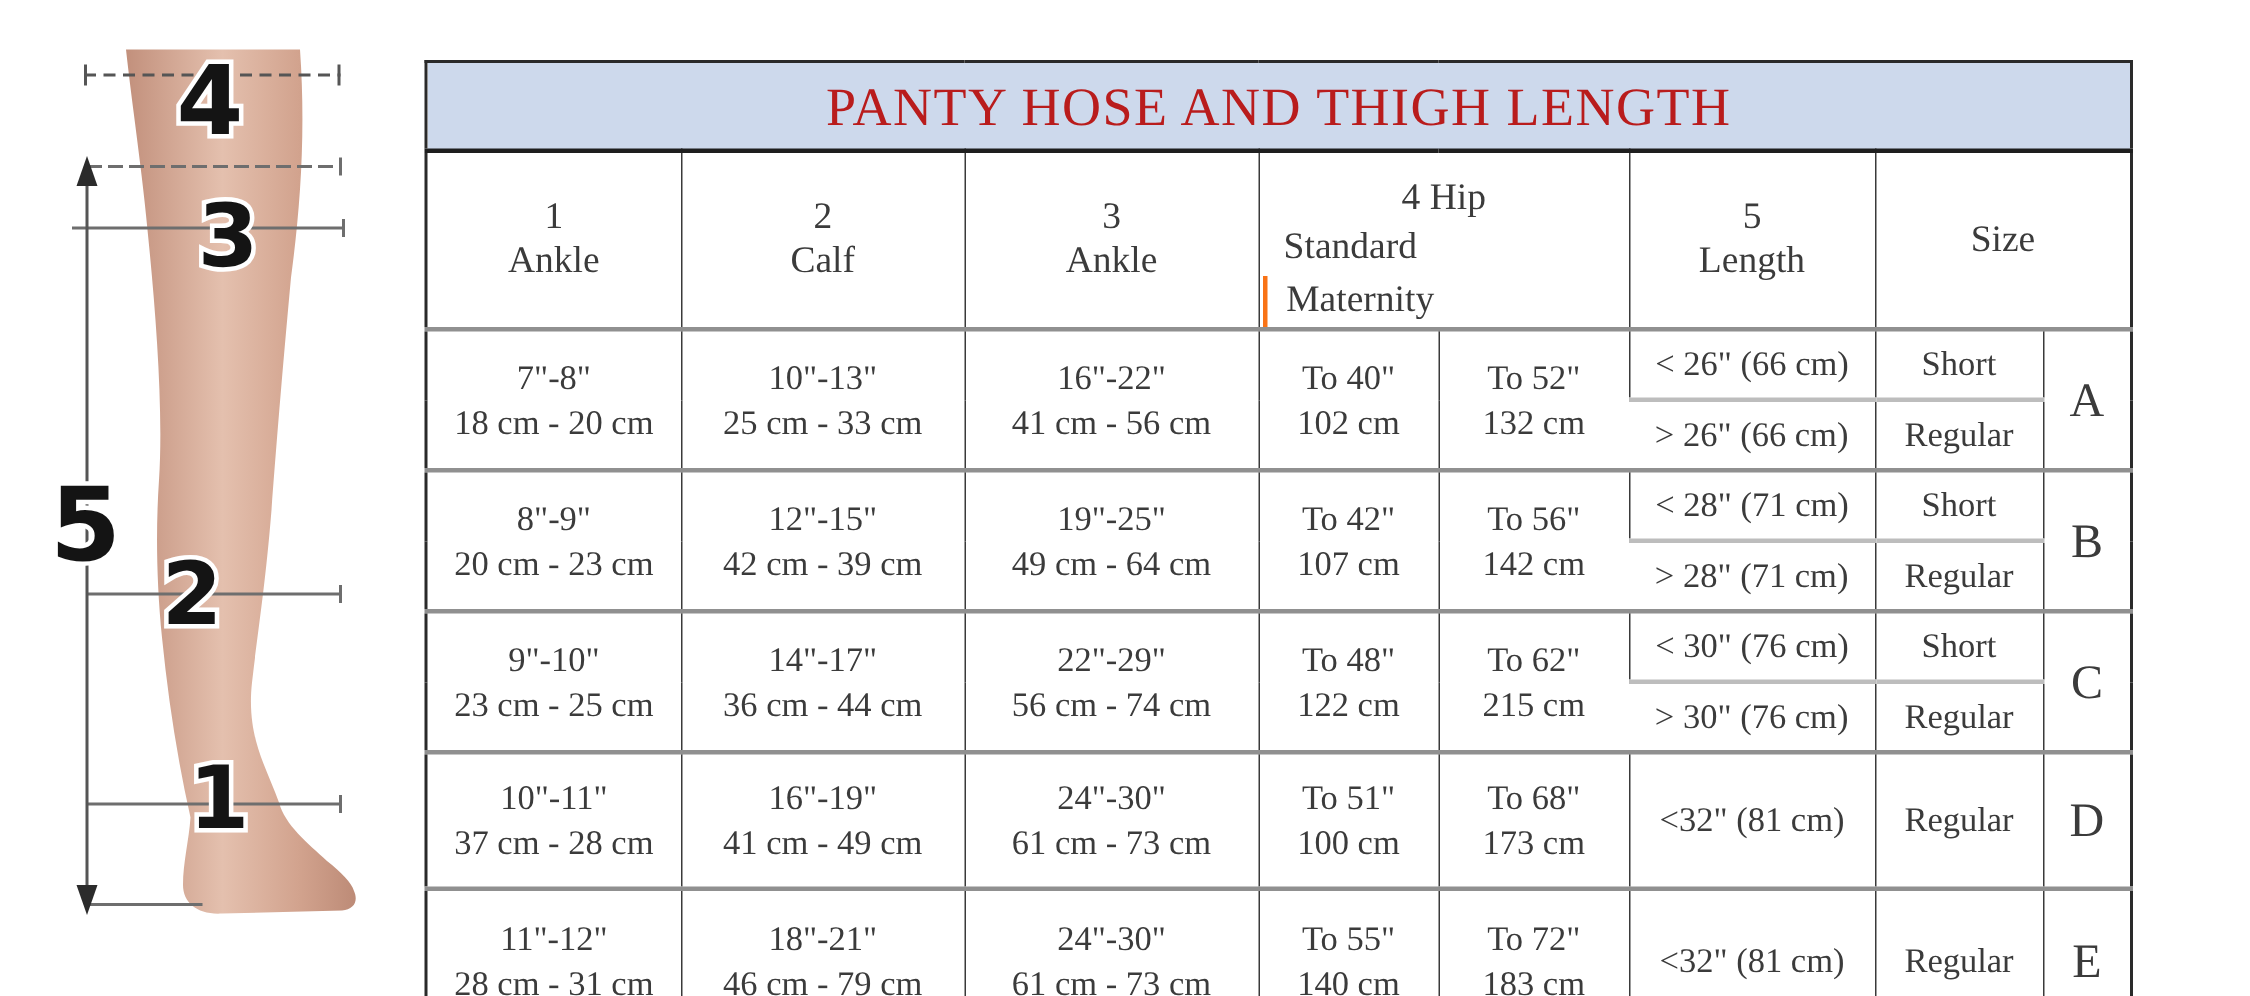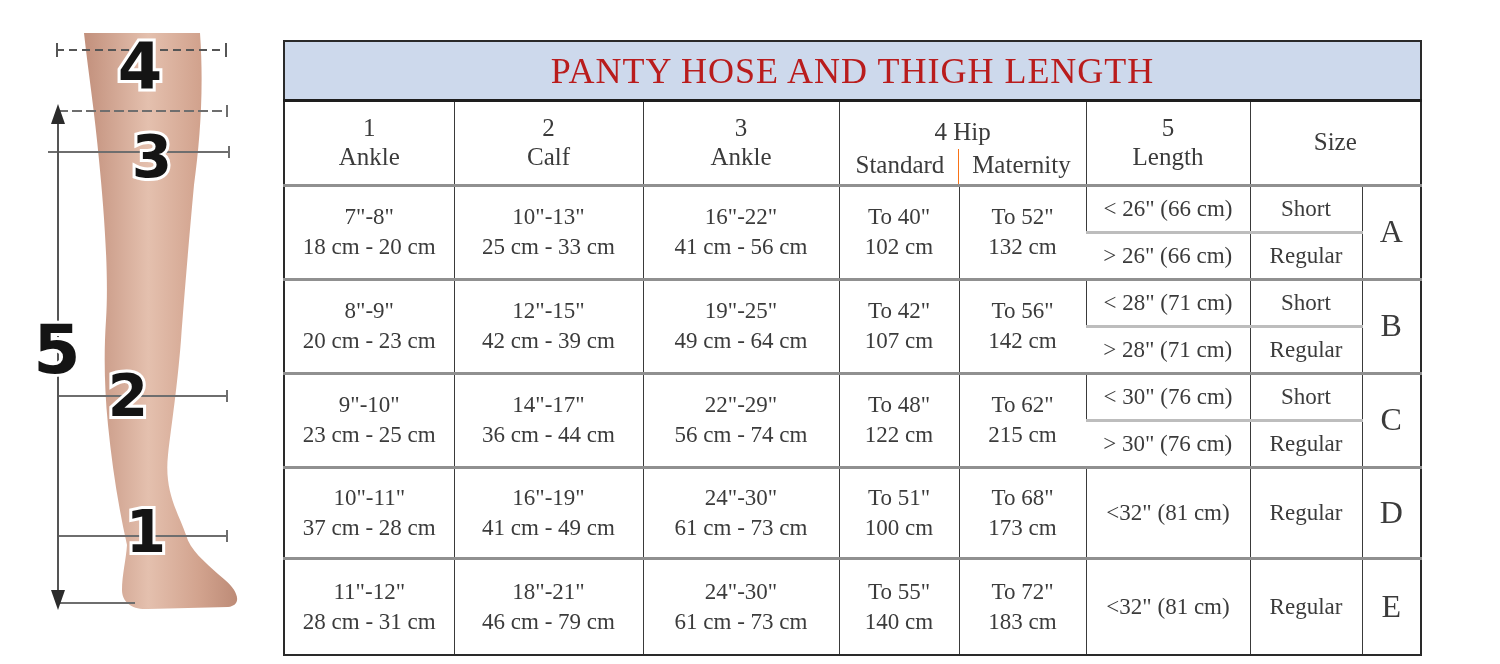--- a/index.html
+++ b/index.html
@@ -32,24 +32,24 @@
     background:#cdd9ec; height:57px; border-bottom:3px solid #1e1e1e;
     font-size:36px; letter-spacing:1px; color:#b91c1c;
   }
   tr.header-row th {
     height:76px; font-size:25px; line-height:1.15; color:#3b3b3b;
     border-bottom:2px solid #383838;
   }
   .h-num { font-size:25px; }
   .hip-header { padding:0; }
   .hip-top { padding-top:4px;margin-top:12px; }
-  .hip-sub { display:flex; width:100%; margin-top:2px; }
+  .hip-sub { display:flex; width:100%; margin-top:2px;flex-direction:column; }
   .hip-sub span { display:block; padding:2px 0 4px; }
   .hip-sub .hip-std { width:48.5%; }
-  .hip-sub .hip-mat { width:51.5%; border-left:1px solid #f97316; }
+  .hip-sub .hip-mat { width:51.5%; border-left:3px solid #f97316; }
 
   tbody.row-group { border-top:3px solid #909090; }
   .size-table td { font-size:23px; line-height:1.3; }
   .size-table td .ln { display:block; }
   tr.sub-row td { height:44px; }
   tr.single-row-d td { height:88px; }
   tr.single-row-e td { height:94px; }
   td.divided { border-bottom:3px solid #bdbdbd; }
   td.size-letter { font-size:32px; }
 </style>

